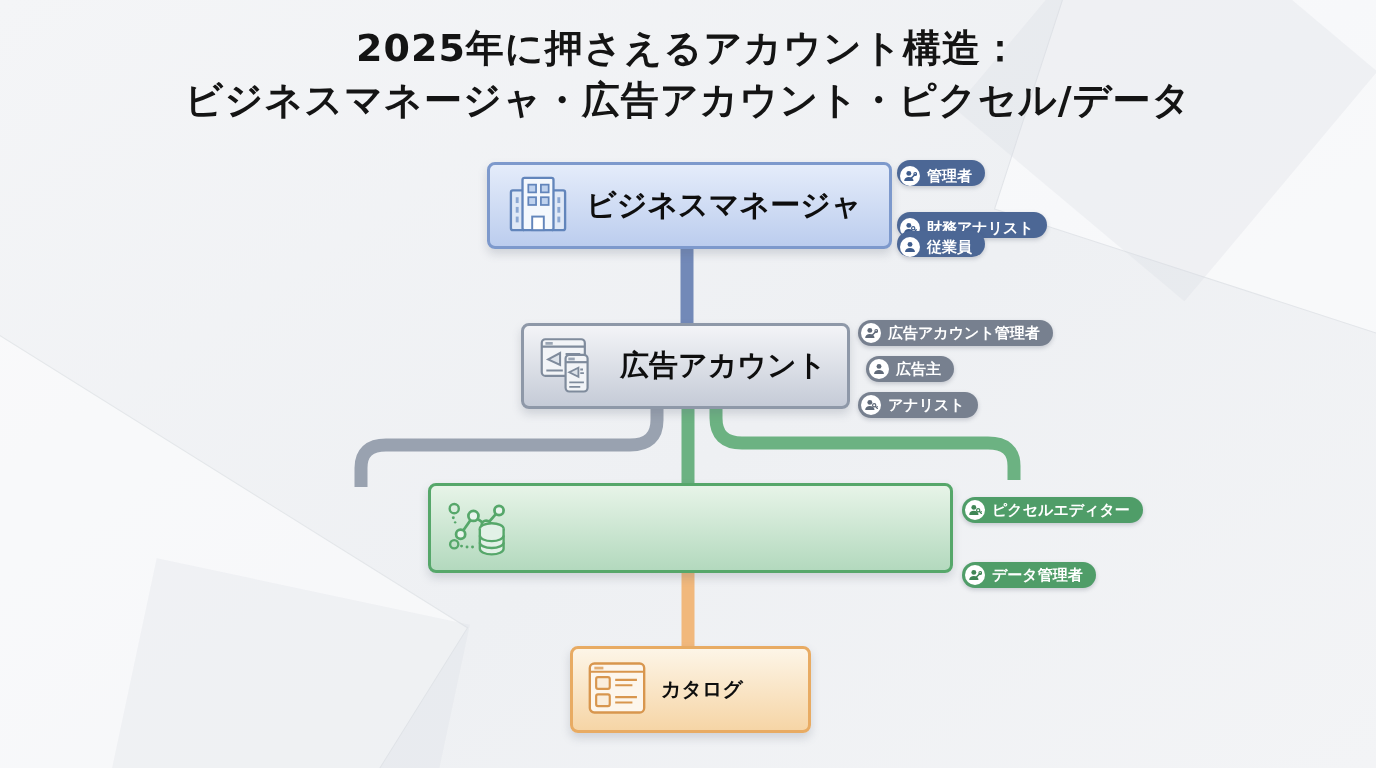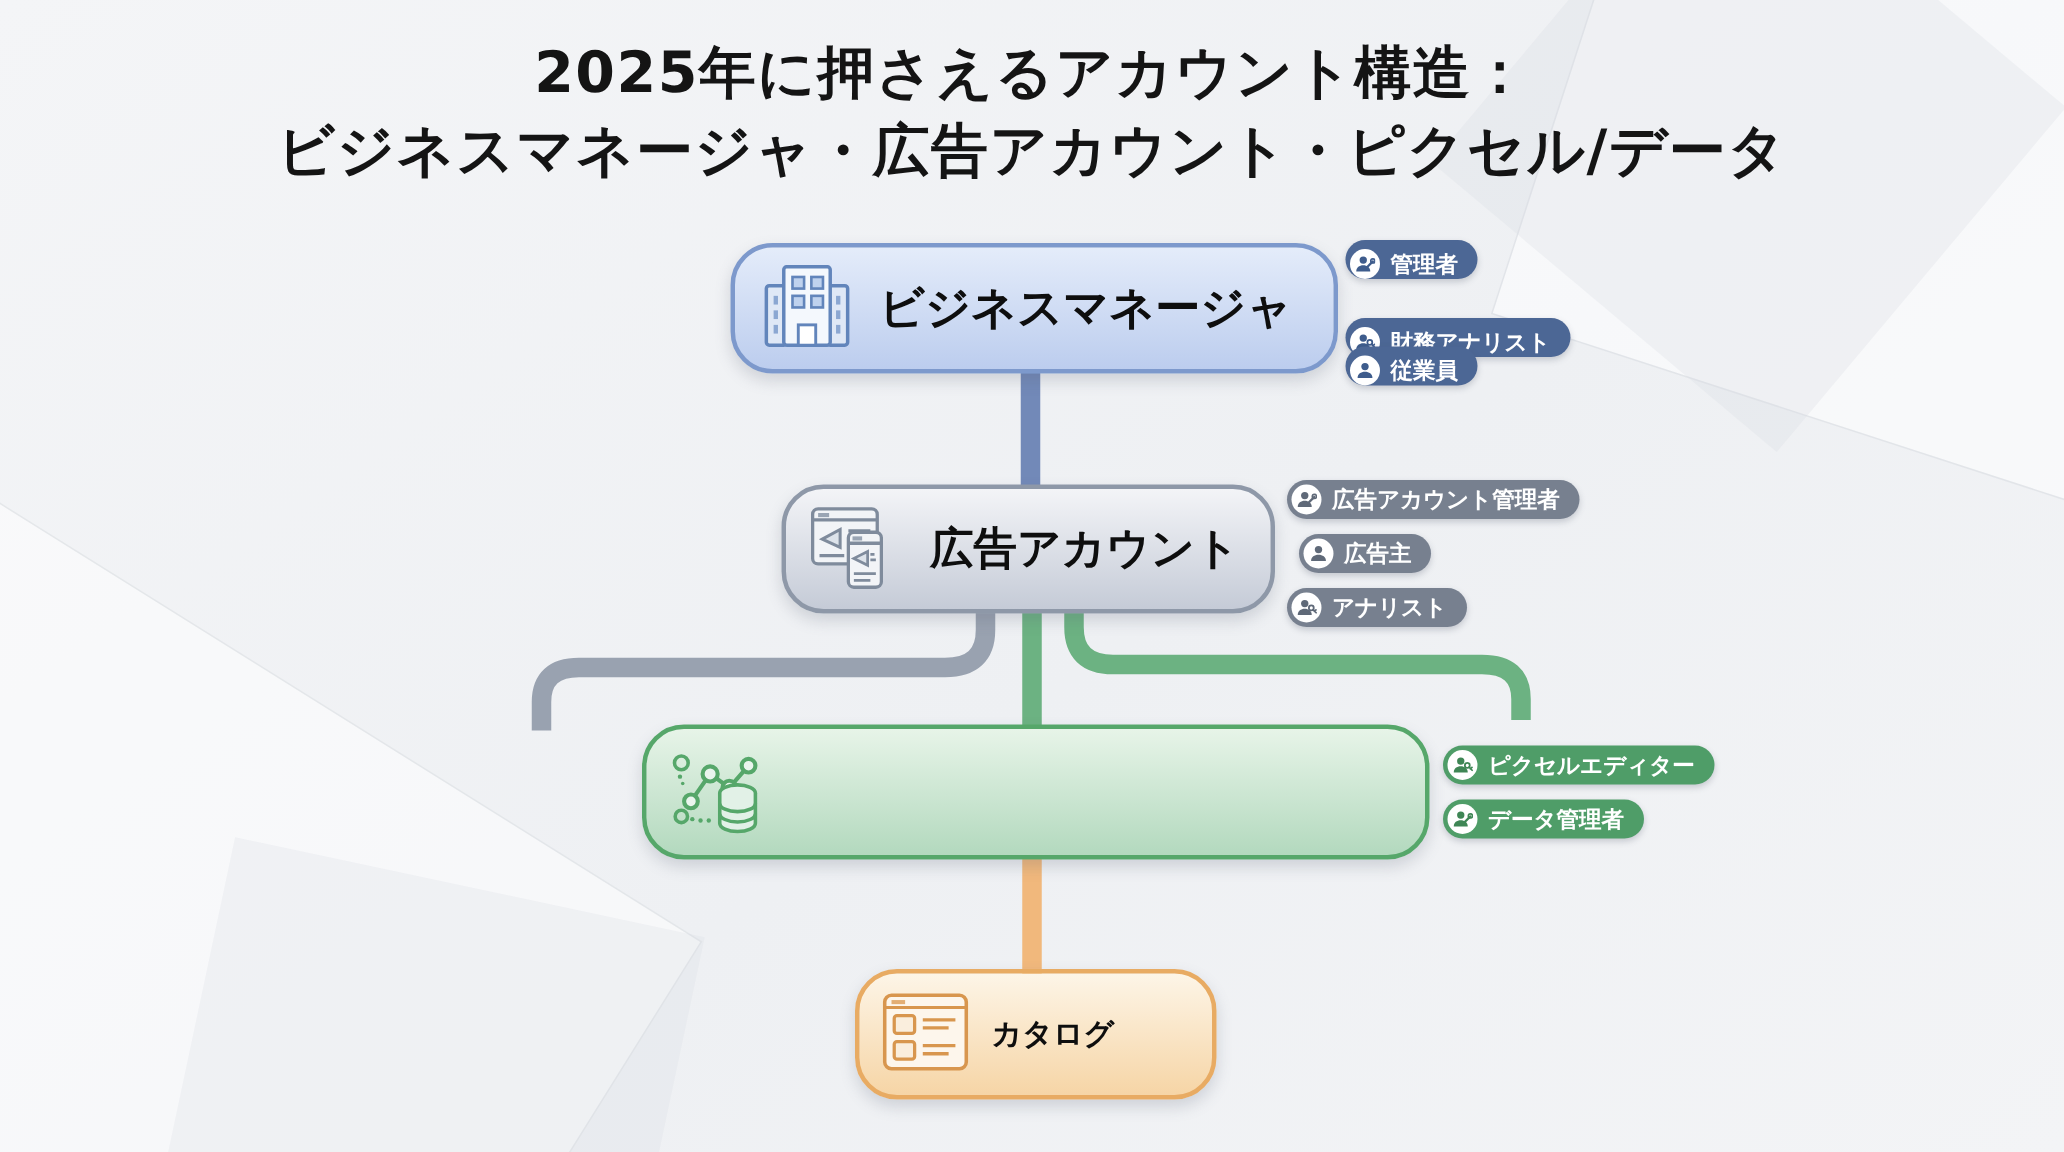--- a/index.html
+++ b/index.html
@@ -19,21 +19,21 @@
        background:rgba(255,255,255,.5);border:1px solid rgba(150,158,172,.2);}
   .bg4{left:120px;bottom:-140px;width:320px;height:320px;transform:rotate(12deg);
        background:rgba(214,218,226,.25);}
 
   .title{position:absolute;left:0;top:22px;width:100%;text-align:center;
          font-weight:bold;font-size:38px;line-height:1.38;letter-spacing:1px;}
 
   .wires{position:absolute;left:0;top:0;width:1376px;height:768px;}
 
   .node{position:absolute;display:flex;align-items:center;gap:15px;
-        border-radius:28px;border:3px solid #999;padding:0 14px 0 15px;
+        border-radius:8px;border:3px solid #999;padding:0 14px 0 15px;
         box-shadow:0 5px 10px rgba(90,100,120,.22);}
   .node .label{font-weight:bold;white-space:nowrap;color:#0e0e0e;}
 
   .node-bm{left:487px;top:162px;width:370px;height:81px;border-color:#7d99cc;
            background:linear-gradient(180deg,#e4ecfa 0%,#bccdee 100%);}
   .node-bm .label{font-size:30px;}
   .node-ad{left:521px;top:323px;width:294px;height:80px;border-color:#8e98a8;
            background:linear-gradient(180deg,#f3f4f7 0%,#c5cbd7 100%);}
   .node-ad .label{font-size:29px;}
   .node-px{left:428px;top:483px;width:490px;height:84px;border-color:#56a76a;
@@ -244,21 +244,21 @@
   </div>
 
   <div class="badge b-green" style="left:962px;top:497px;">
     <span class="pg">
         <svg>
           <use href="#sym-person-key"></use>
         </svg>
       </span>
     <span>ピクセルエディター</span>
   </div>
-  <div class="badge b-green" style="left:962px;top:533px;">
+  <div class="badge b-green" style="left:962px;top:562px;">
     <span class="pg">
         <svg>
           <use href="#sym-person-wrench"></use>
         </svg>
       </span>
     <span>データ管理者</span>
   </div>
 
   <div class="node node-ct">
     <span>

